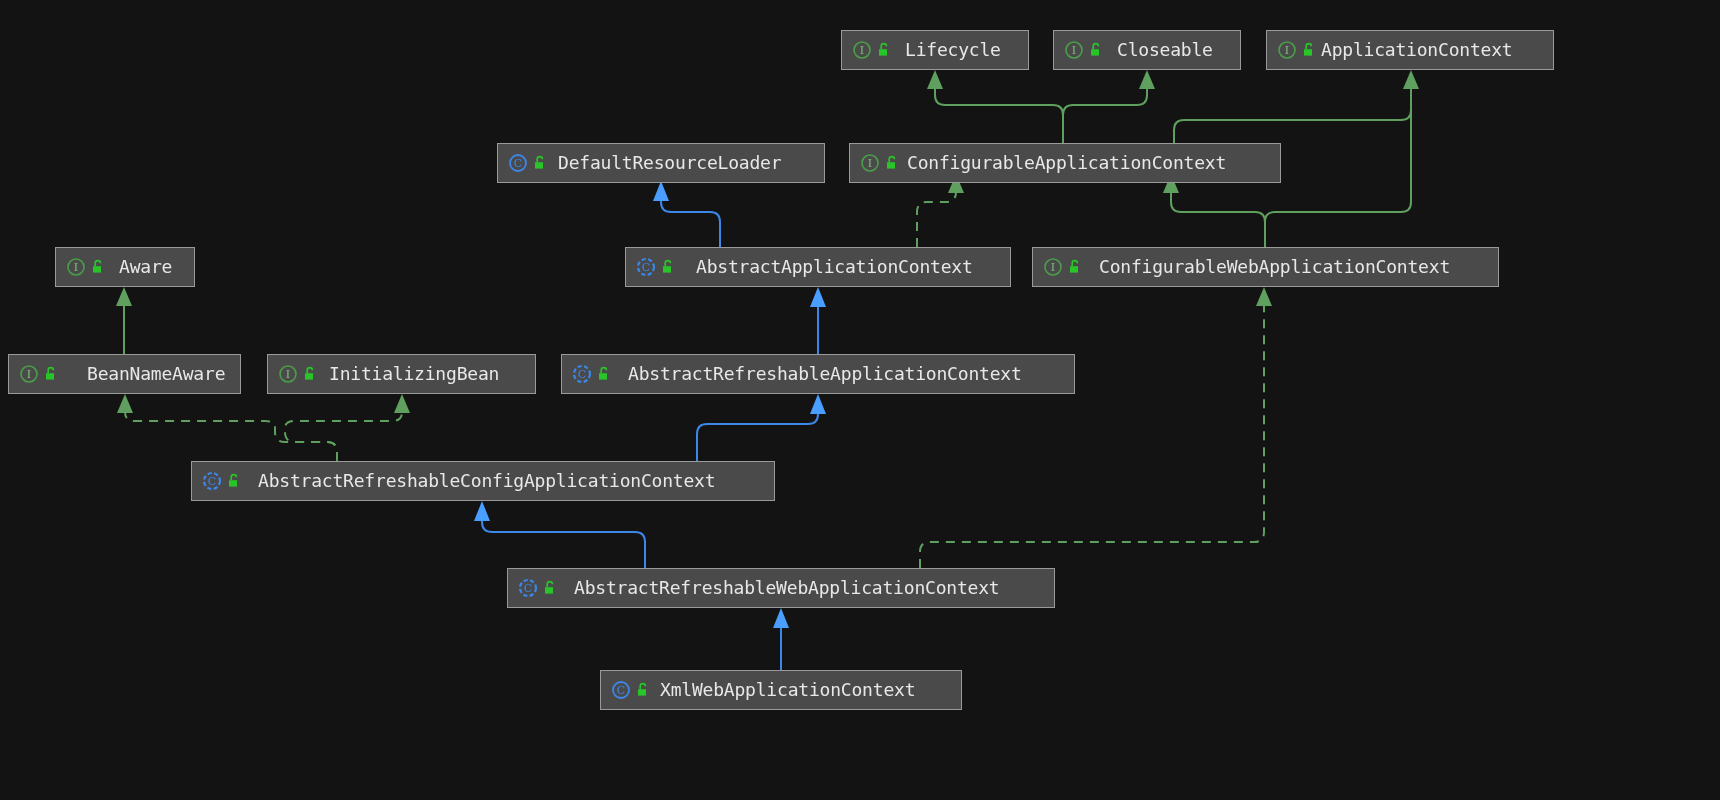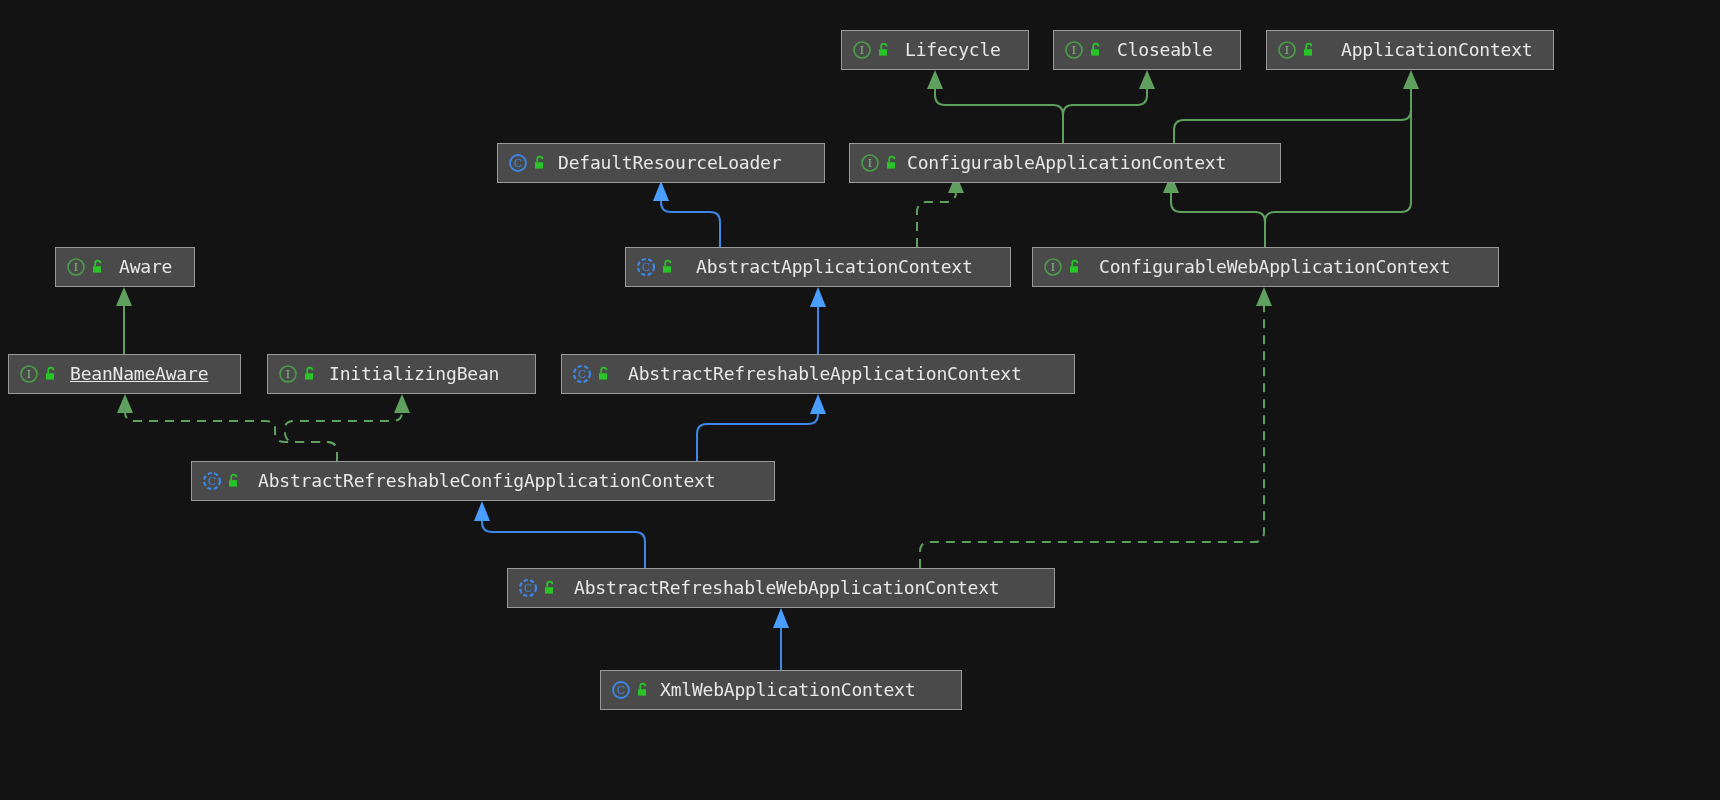--- a/index.html
+++ b/index.html
@@ -173,21 +173,21 @@
         <span class="node-icons">
           <svg class="icon-type" viewBox="0 0 20 20" xmlns="http://www.w3.org/2000/svg">
             <circle cx="10" cy="10" r="8" fill="none" stroke="#4a9e4a" stroke-width="1.6"></circle>
             <text x="10" y="14.3" text-anchor="middle" font-family="DejaVu Serif, Liberation Serif, serif" font-size="11" fill="#7fbf7f">I</text>
           </svg>
           <svg class="icon-lock" viewBox="0 0 15 16" xmlns="http://www.w3.org/2000/svg">
             <path d="M4.2 7 L4.2 4.2 A2.6 2.6 0 0 1 9.4 4.2" fill="none" stroke="#28c428" stroke-width="1.7"></path>
             <rect x="2" y="7.2" width="8" height="6.4" fill="#28c428"></rect>
           </svg>
         </span>
-        <span class="node-label" style="margin-left: 24px;">ApplicationContext</span>
+        <span class="node-label" style="margin-left: 4px;">ApplicationContext</span>
       </div>
       <div class="node" style="left: 497px; top: 143px; width: 328px;">
         <span class="node-icons">
           <svg class="icon-type" viewBox="0 0 20 20" xmlns="http://www.w3.org/2000/svg">
             <circle cx="10" cy="10" r="8" fill="none" stroke="#3d87e8" stroke-width="1.8"></circle>
             <text x="10" y="14.3" text-anchor="middle" font-family="DejaVu Serif, Liberation Serif, serif" font-size="11" fill="#3d87e8">C</text>
           </svg>
           <svg class="icon-lock" viewBox="0 0 15 16" xmlns="http://www.w3.org/2000/svg">
             <path d="M4.2 7 L4.2 4.2 A2.6 2.6 0 0 1 9.4 4.2" fill="none" stroke="#28c428" stroke-width="1.7"></path>
             <rect x="2" y="7.2" width="8" height="6.4" fill="#28c428"></rect>
@@ -251,21 +251,21 @@
         <span class="node-icons">
           <svg class="icon-type" viewBox="0 0 20 20" xmlns="http://www.w3.org/2000/svg">
             <circle cx="10" cy="10" r="8" fill="none" stroke="#4a9e4a" stroke-width="1.6"></circle>
             <text x="10" y="14.3" text-anchor="middle" font-family="DejaVu Serif, Liberation Serif, serif" font-size="11" fill="#7fbf7f">I</text>
           </svg>
           <svg class="icon-lock" viewBox="0 0 15 16" xmlns="http://www.w3.org/2000/svg">
             <path d="M4.2 7 L4.2 4.2 A2.6 2.6 0 0 1 9.4 4.2" fill="none" stroke="#28c428" stroke-width="1.7"></path>
             <rect x="2" y="7.2" width="8" height="6.4" fill="#28c428"></rect>
           </svg>
         </span>
-        <span class="node-label" style="margin-left: 11px; text-decoration: underline;">BeanNameAware</span>
+        <span class="node-label" style="margin-left: 28px;">BeanNameAware</span>
       </div>
       <div class="node" style="left: 267px; top: 354px; width: 269px;">
         <span class="node-icons">
           <svg class="icon-type" viewBox="0 0 20 20" xmlns="http://www.w3.org/2000/svg">
             <circle cx="10" cy="10" r="8" fill="none" stroke="#4a9e4a" stroke-width="1.6"></circle>
             <text x="10" y="14.3" text-anchor="middle" font-family="DejaVu Serif, Liberation Serif, serif" font-size="11" fill="#7fbf7f">I</text>
           </svg>
           <svg class="icon-lock" viewBox="0 0 15 16" xmlns="http://www.w3.org/2000/svg">
             <path d="M4.2 7 L4.2 4.2 A2.6 2.6 0 0 1 9.4 4.2" fill="none" stroke="#28c428" stroke-width="1.7"></path>
             <rect x="2" y="7.2" width="8" height="6.4" fill="#28c428"></rect>

